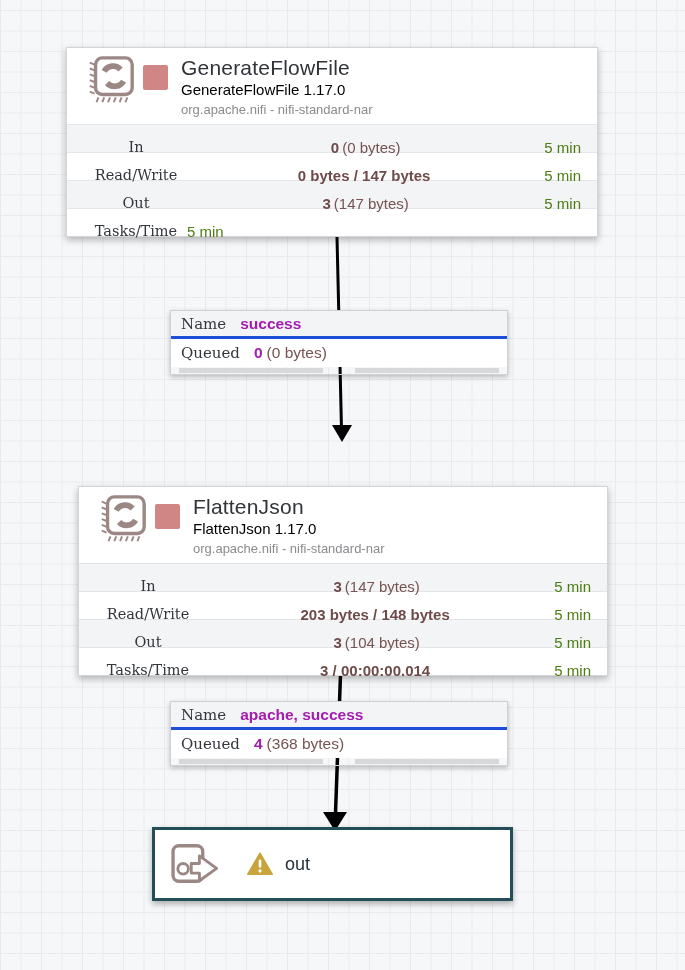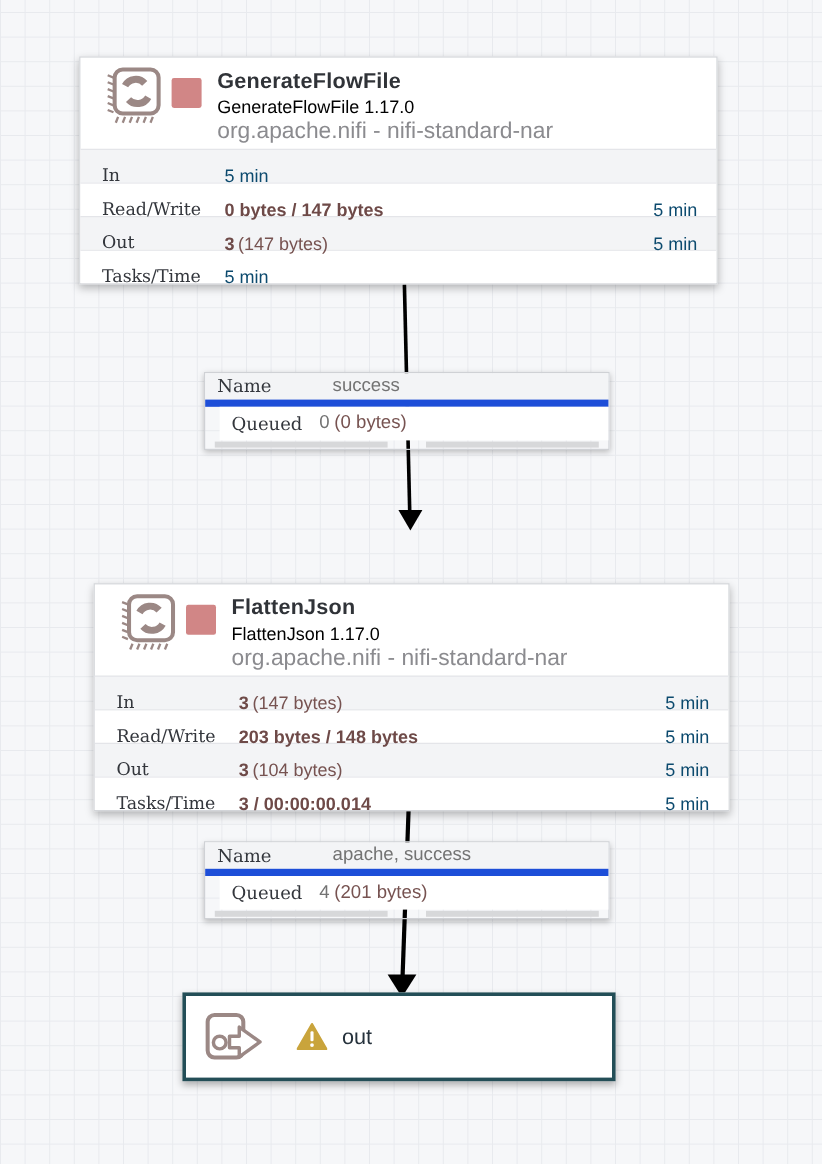--- a/index.html
+++ b/index.html
@@ -18,46 +18,46 @@
 
   
   .proc {
     position:absolute; z-index:2; background:#fff;
     border:1px solid #d3d5d9; box-shadow:0 3px 7px rgba(0,0,0,0.28);
   }
   .proc-header { position:relative; height:76px; }
   .proc-icon { position:absolute; left:16px; top:7px; width:54px; height:54px; }
   .state-square { position:absolute; left:76px; top:17px; width:25px; height:25px; border-radius:2px; background:#d18686; }
   .proc-titles { position:absolute; left:114px; top:8px; right:10px; }
-  .proc-name { font-size:18px; font-weight:700; color:#303338; line-height:23px; letter-spacing:.2px; }
+  .proc-name { font-size:21px; font-weight:400; color:#303338; line-height:23px; letter-spacing:.2px; }
   .proc-version { font-size:15px; color:#000000; line-height:21px; }
-  .proc-bundle { font-size:19px; color:#8b8b8f; line-height:20px; }
+  .proc-bundle { font-size:13px; color:#8b8b8f; line-height:20px; }
   .stat-row {
     display:flex; align-items:center; height:28px; padding:17px 16px 0 18px;
-    border-top:1px solid #e4e5e9; font-size:15px;
+    border-top:1px solid #e4e5e9; font-size:15px;text-align:center;
   }
   .stat-row:nth-child(odd) { background:#f3f4f6; }
   .stat-row:nth-child(even) { background:#ffffff; }
   .stat-label { width:102px; flex:none; font-family:"DejaVu Serif", serif; color:#33363c; font-size:14.5px; }
   .stat-value { flex:1; color:#775351; white-space:nowrap; }
   .stat-value b { font-weight:bold; color:#6e4a48; }
   .vrest { margin-left:3px; }
-  .stat-window { flex:none; color:#0c4a6e; }
+  .stat-window { flex:none; color:#4d7c0f; }
 
   
   .conn-label {
     position:absolute; z-index:2; width:338px;
     border:1px solid #cfd1d5; box-shadow:0 2px 5px rgba(0,0,0,0.25);
     background:transparent;
   }
   .conn-row { display:flex; align-items:center; height:28px; padding:0 10px; font-size:15.5px; }
-  .conn-row.name-row { background:#f3f4f6; border-bottom:6px solid #1d4ed8;gap:37px; }
-  .conn-row.queued-row { background:#ffffff;margin-left:12px; }
+  .conn-row.name-row { background:#f3f4f6; border-bottom:3px solid #1d4ed8; }
+  .conn-row.queued-row { background:#ffffff; }
   .conn-key { font-family:"DejaVu Serif", serif; color:#33363c; margin-right:14px; font-size:15px; }
-  .conn-val { font-weight:normal; color:#737373; }
+  .conn-val { font-weight:bold; color:#a21caf; }
   .conn-val-rest { color:#775351; margin-left:4px; }
   .conn-bars { position:relative; height:7px; background:#ffffff00; }
   .conn-bars .barbg { position:absolute; top:1px; height:5px; background:#d7d8da; }
   .bar-left { left:8px; width:144px; }
   .bar-right { left:184px; width:144px; }
 
   
   .port {
     position:absolute; z-index:2; display:flex; align-items:center;
     background:#fff; border:3px solid #234e57; box-shadow:0 3px 6px rgba(0,0,0,0.3);
@@ -100,20 +100,21 @@
     <div class="state-square"></div>
     <div class="proc-titles">
       <div class="proc-name">GenerateFlowFile</div>
       <div class="proc-version">GenerateFlowFile 1.17.0</div>
       <div class="proc-bundle">org.apache.nifi - nifi-standard-nar</div>
     </div>
   </div>
   <div>
     <div class="stat-row">
       <span class="stat-label">In</span>
+      <span class="stat-value"><b>0</b><span class="vrest">(0 bytes)</span></span>
       <span class="stat-window">5 min</span>
     </div>
     <div class="stat-row">
       <span class="stat-label">Read/Write</span>
       <span class="stat-value"><b>0 bytes / 147 bytes</b><span class="vrest"></span></span>
       <span class="stat-window">5 min</span>
     </div>
     <div class="stat-row">
       <span class="stat-label">Out</span>
       <span class="stat-value"><b>3</b><span class="vrest">(147 bytes)</span></span>
@@ -195,21 +196,21 @@
 </div>
 
 <div class="conn-label" style="left:170px; top:701px;">
   <div class="conn-row name-row">
     <span class="conn-key">Name</span>
     <span class="conn-val">apache, success</span>
   </div>
   <div class="conn-row queued-row">
     <span class="conn-key">Queued</span>
     <span class="conn-val">4</span>
-    <span class="conn-val-rest">(201 bytes)</span>
+    <span class="conn-val-rest">(368 bytes)</span>
   </div>
   <div class="conn-bars">
     <div class="barbg bar-left"></div>
     <div class="barbg bar-right"></div>
   </div>
 </div>
 
 <div class="port" style="left:152px; top:827px; width:361px; height:74px;">
   <svg class="port-icon" viewBox="0 0 58 48">
     <rect x="4" y="5" width="31" height="37" rx="6" fill="none" stroke="#9b8885" stroke-width="3.5"></rect>

